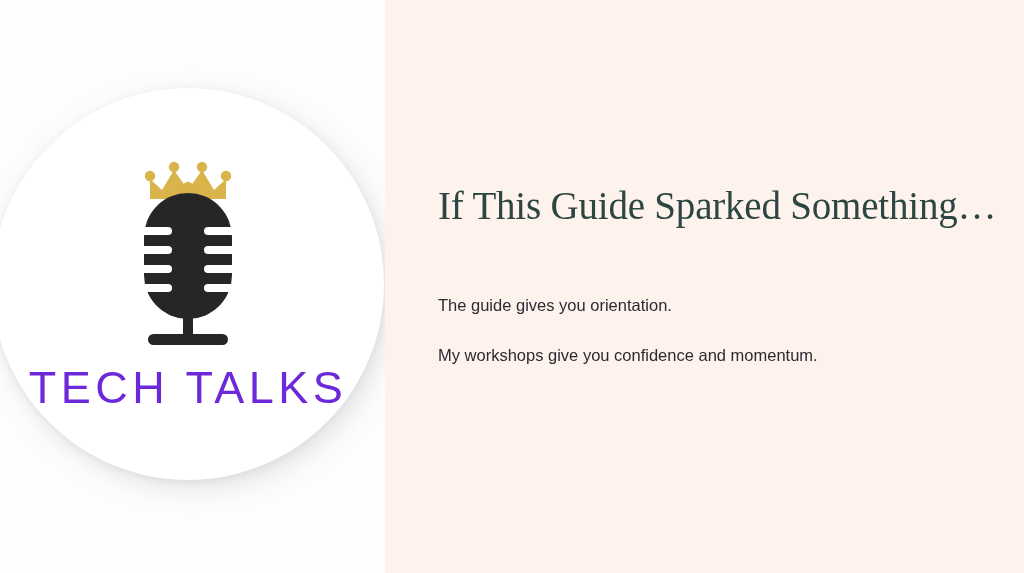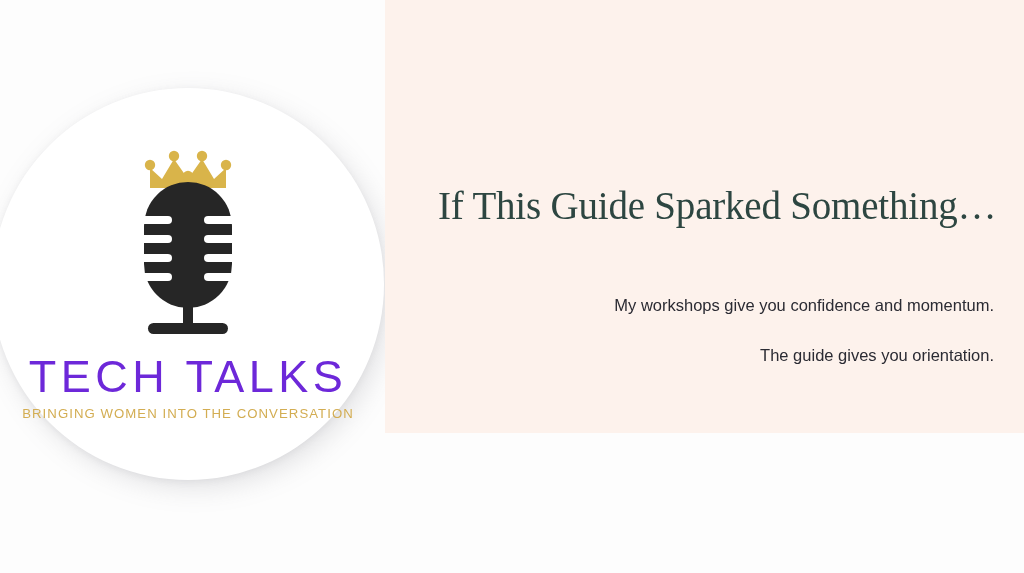--- a/index.html
+++ b/index.html
@@ -54,24 +54,23 @@
     font-weight:400;
     color:#d3ad52;
     margin-top:7px;
     white-space:nowrap;
   }
 
   
   .right-panel{
     position:relative;
     flex:1 1 auto;
-    height:433px;
+    height:573px;
     background:#fdf2ec;
     padding:0;
-    text-align:right;
   }
   .right-inner{
     position:absolute;
     left:53px;top:183px;right:30px;
   }
   .headline{
     font-family:"Liberation Serif", serif;
     font-size:39px;
     font-weight:400;
     color:#2d4641;
@@ -126,32 +125,31 @@
             <rect x="76" y="125" width="34" height="8" rx="4" fill="#ffffff"></rect>
           </g>
 
           <g>
             <rect x="55" y="156" width="10" height="22" fill="#262626"></rect>
             <rect x="20" y="175" width="80" height="11" rx="5.5" fill="#262626"></rect>
           </g>
         </svg>
 
         <div class="wordmark">TECH TALKS</div>
-        <div class="tagline">BRINGING WOMEN INTO THE CONVERSATION</div>
       </div>
     </div>
 
   </div>
 
   <div class="right-panel">
     <div class="right-inner">
 
       <h1 class="headline">If This Guide Sparked Something…</h1>
 
       <div class="body-block">
+        <p class="body-line">The guide gives you orientation.</p>
         <p class="body-line">My workshops give you confidence and momentum.</p>
-        <p class="body-line">The guide gives you orientation.</p>
       </div>
 
     </div>
   </div>
 
 </div>
 
 </body></html>

